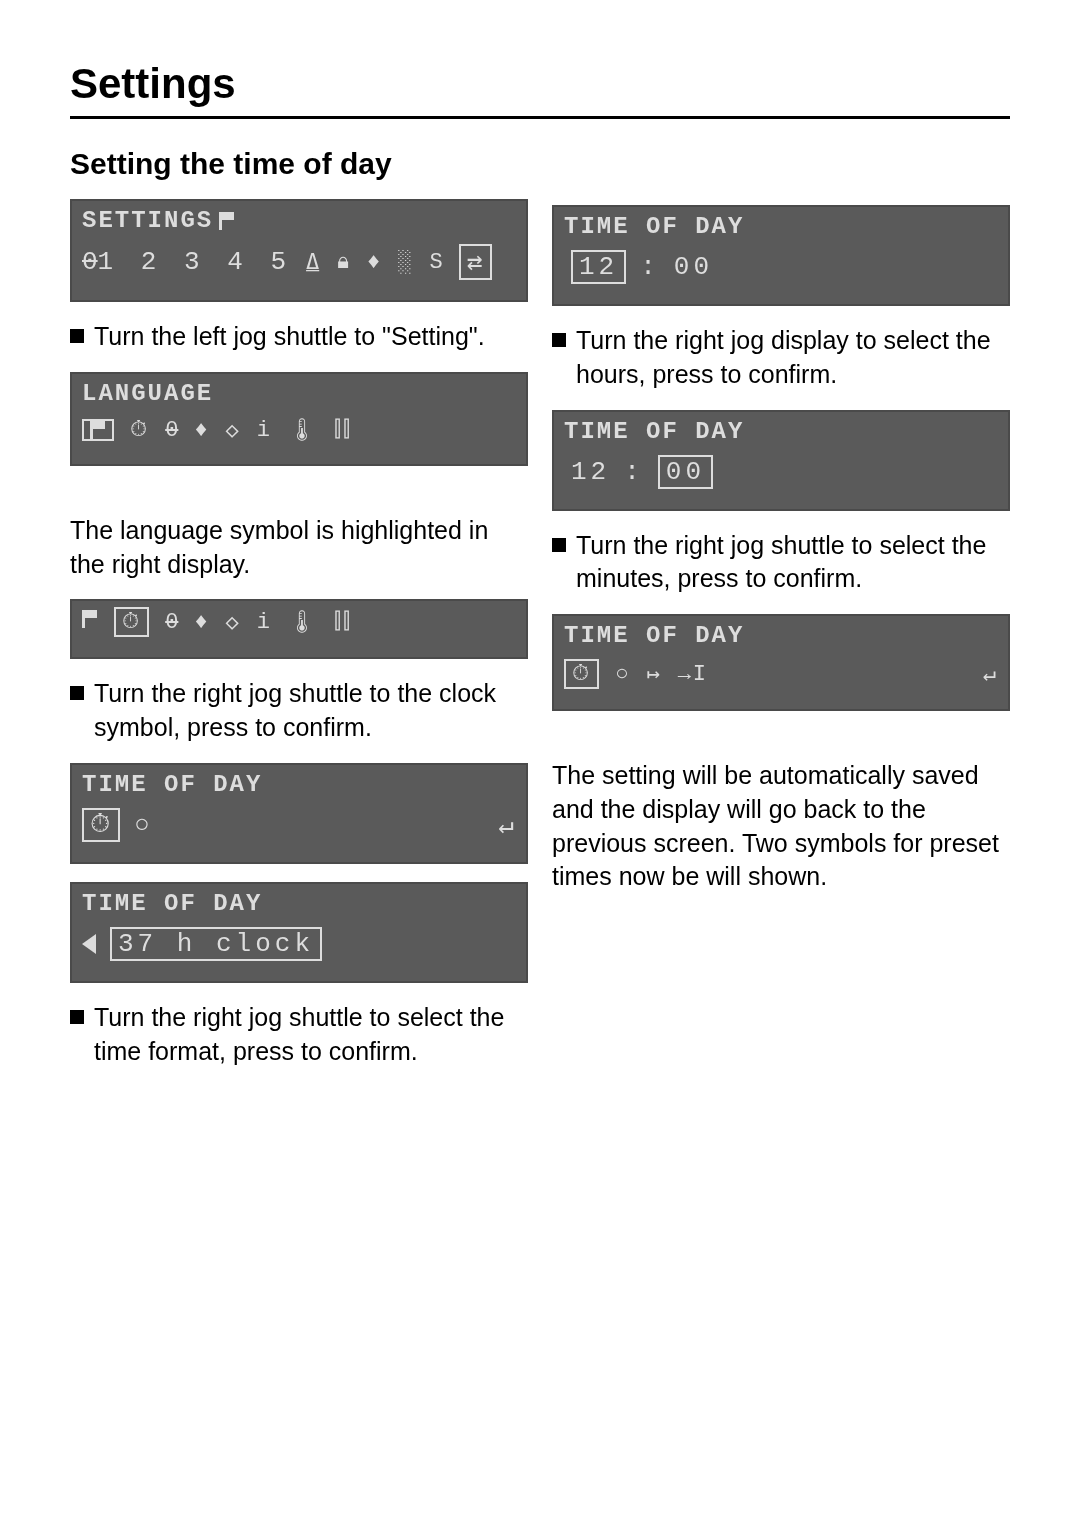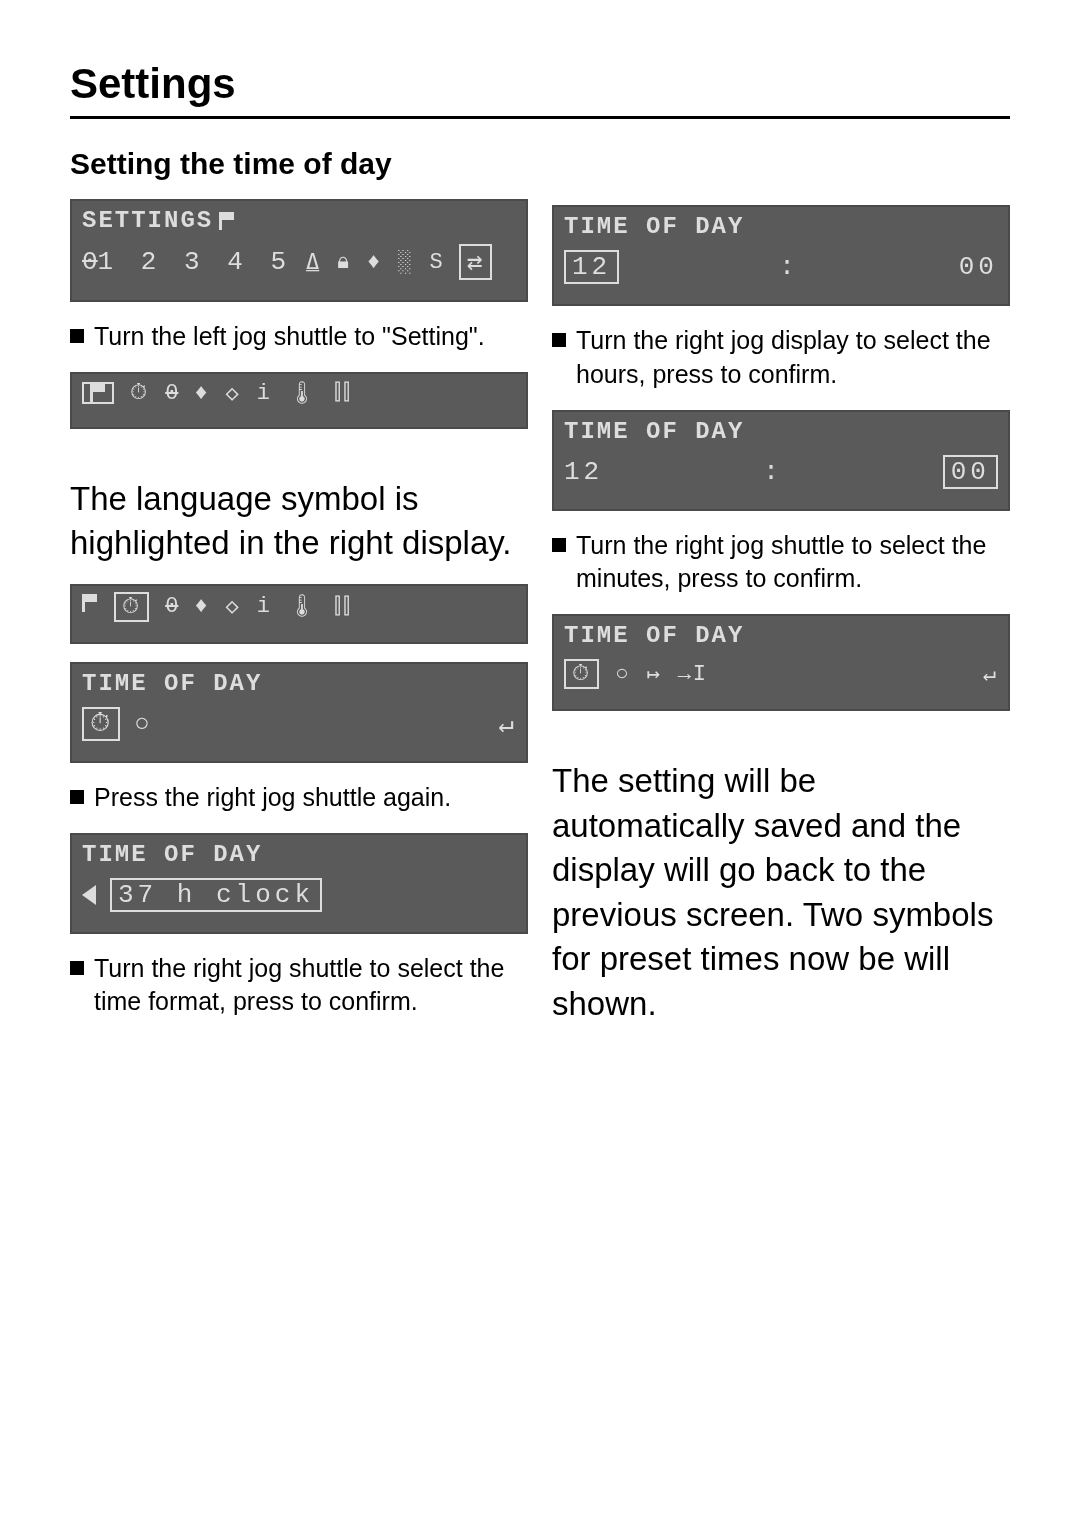--- a/index.html
+++ b/index.html
@@ -53,21 +53,21 @@
       gap: 6px;
     }
     .display-body {
       padding: 6px 10px 20px 10px;
       font-size: 26px;
       display: flex;
       align-items: center;
       gap: 14px;
       min-height: 40px;
     }
-    .display-body.center { justify-content: space-between; }
+    .display-body.center { justify-content: flex-start; margin-left: 7px; }
     .sel {
       border: 2px solid #ddd;
       padding: 0 6px;
       display: inline-flex;
       align-items: center;
     }
     .numlist { letter-spacing: 6px; }
     .zero-slash {
       text-decoration: line-through;
       display: inline-block;
@@ -83,21 +83,21 @@
       font-size: 25px;
       line-height: 1.35;
     }
     .bullet {
       width: 14px; height: 14px;
       background: #000;
       margin-top: 9px;
       flex-shrink: 0;
     }
     .body-text {
-      font-size: 33px;
+      font-size: 25px;
       line-height: 1.35;
       margin-bottom: 18px;
       margin-top: 48px;
     }
     .flag { display:inline-block; width:16px; height:18px; border-left:3px solid #ddd; position:relative; }
     .flag::after { content:""; position:absolute; top:0; left:0; width:12px; height:8px; background:#ddd; }
     .clock-line { font-family: "Courier New", monospace; letter-spacing: 4px; }
     .tri-left {
       width:0;height:0;border-top:10px solid transparent;border-bottom:10px solid transparent;border-right:14px solid #ddd;display:inline-block;
     }
@@ -135,20 +135,23 @@
         <span class="sel">⇄</span>
       </div>
     </div>
 
     <div class="instruction">
       <span class="bullet"></span>
       <span>Turn the left jog shuttle to "Setting".</span>
     </div>
 
     <div class="display">
+      <div class="display-header">
+        <span>LANGUAGE</span>
+      </div>
       <div class="display-body icon-row">
         <span class="sel">
               <span class="flag"></span>
             </span>
         <span>⏱</span>
         <span class="zero-slash">0</span>
         <span>♦</span>
         <span>◇</span>
         <span>i</span>
         <span>🌡︎</span>
@@ -164,37 +167,37 @@
         <span class="sel">⏱</span>
         <span class="zero-slash">0</span>
         <span>♦</span>
         <span>◇</span>
         <span>i</span>
         <span>🌡︎</span>
         <span>⫿⫿</span>
       </div>
     </div>
 
+    <div class="instruction">
+      <span class="bullet"></span>
+      <span>Turn the right jog shuttle to the clock symbol, press to confirm.</span>
+    </div>
 
     <div class="display">
       <div class="display-header">
         <span>TIME OF DAY</span>
       </div>
       <div class="display-body">
         <span class="sel">⏱</span>
         <span>○</span>
         <span class="spacer"></span>
         <span class="enter-arrow"></span>
       </div>
     </div>
 
-    <div class="instruction">
-      <span class="bullet"></span>
-      <span>Press the right jog shuttle again.</span>
-    </div>
 
     <div class="display">
       <div class="display-header">
         <span>TIME OF DAY</span>
       </div>
       <div class="display-body">
         <span class="tri-left"></span>
         <span class="sel clock-line">37 h clock</span>
       </div>
     </div>

